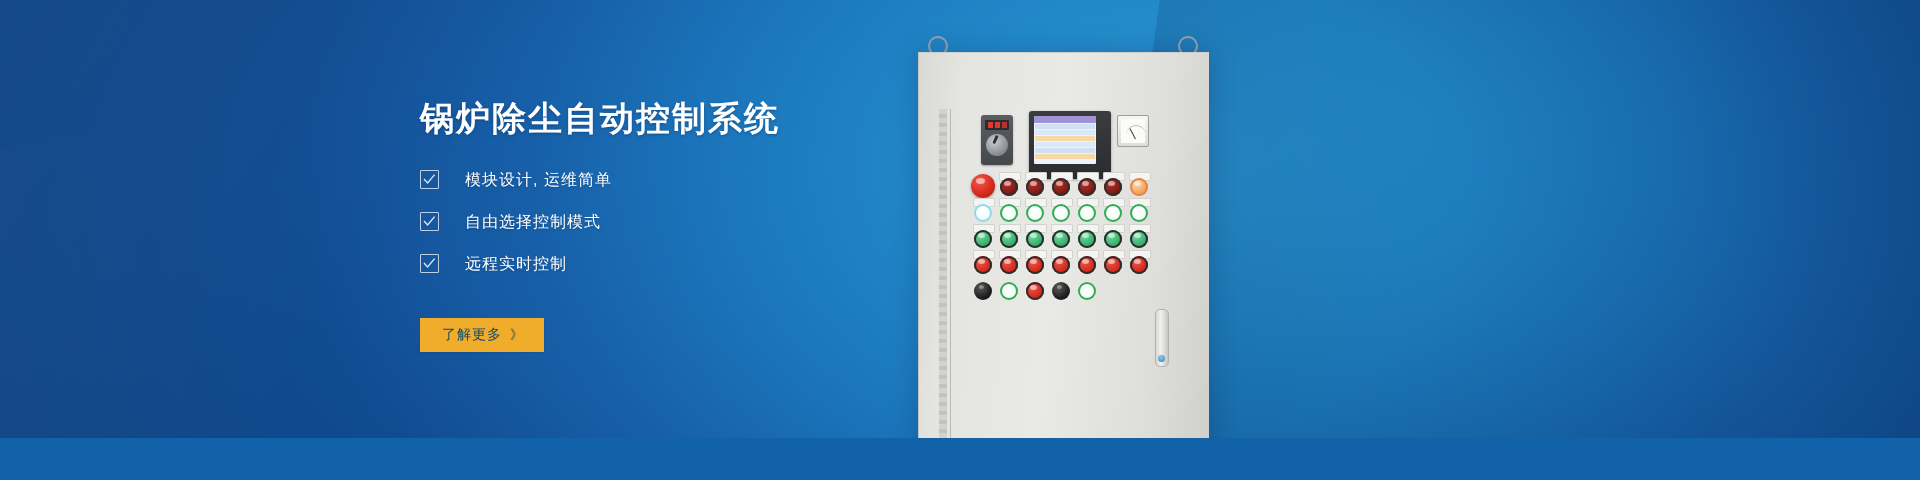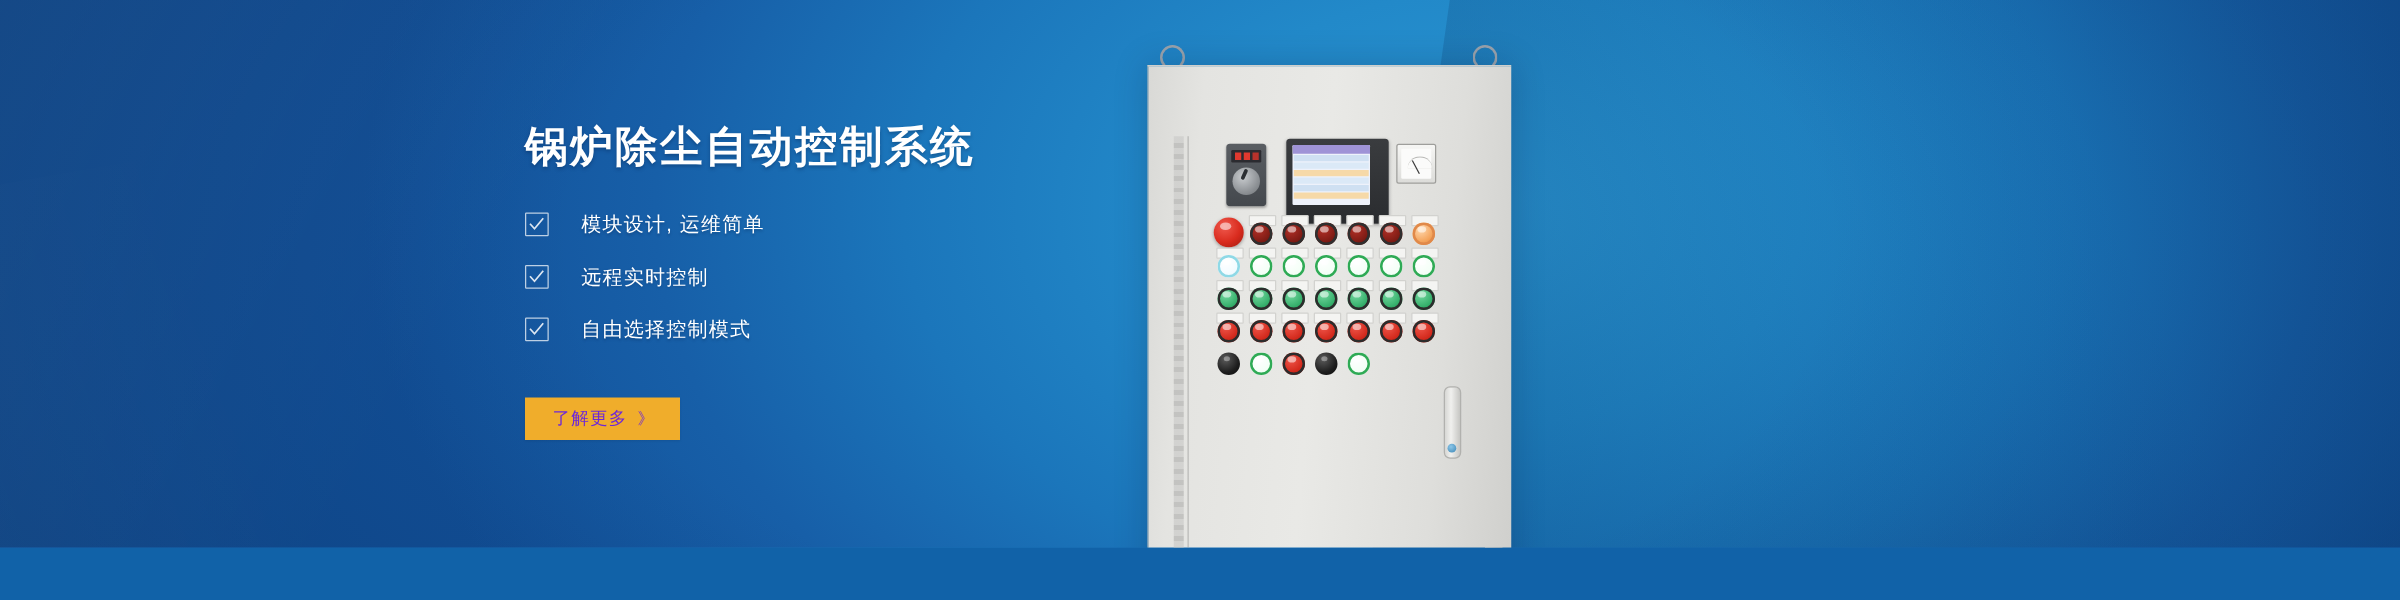--- a/index.html
+++ b/index.html
@@ -41,21 +41,21 @@
     width:17px;height:17px;flex:0 0 17px;border:1px solid rgba(255,255,255,.72);
     position:relative;border-radius:1px;
   }
   .cb svg{position:absolute;left:2px;top:2px;}
   .bullet-label{
     margin-left:26px;color:#ffffff;font-size:16px;letter-spacing:1px;
     text-shadow:0 1px 2px rgba(0,30,70,.3);
   }
   .cta{
     margin-top:22px;display:inline-flex;align-items:center;justify-content:center;
-    height:34px;padding:0 22px;background:#f0ad2b;color:#6d28d9;
+    height:34px;padding:0 22px;background:#f0ad2b;color:#0c4a6e;
     font-size:14px;letter-spacing:1px;border:none;cursor:pointer;
     box-shadow:0 1px 2px rgba(0,0,0,.10);
   }
   .cta .chev{margin-left:8px;font-size:13px;letter-spacing:-1px;}
 
   
   .photo{position:absolute;left:900px;top:0;width:420px;height:480px;}
   .hanger{position:absolute;width:16px;height:16px;border:2px solid #9aa3ac;
     border-radius:50%;border-bottom-color:transparent;}
   .hanger.l{left:28px;top:36px;}
@@ -169,30 +169,30 @@
         </span>
         <span class="bullet-label">模块设计, 运维简单</span>
       </div>
 
       <div class="bullet">
         <span class="cb">
           <svg width="13" height="13" viewBox="0 0 13 13">
               <polyline points="1,6 4.6,10 11.6,1.6" fill="none" stroke="#ffffff" stroke-width="1.4" stroke-opacity=".85"></polyline>
             </svg>
         </span>
-        <span class="bullet-label">远程实时控制</span>
+        <span class="bullet-label">自由选择控制模式</span>
       </div>
 
       <div class="bullet">
         <span class="cb">
           <svg width="13" height="13" viewBox="0 0 13 13">
               <polyline points="1,6 4.6,10 11.6,1.6" fill="none" stroke="#ffffff" stroke-width="1.4" stroke-opacity=".85"></polyline>
             </svg>
         </span>
-        <span class="bullet-label">自由选择控制模式</span>
+        <span class="bullet-label">远程实时控制</span>
       </div>
 
     </div>
 
     <button class="cta">
       <span>了解更多</span>
       <span class="chev">》</span>
     </button>
   </div>
 

